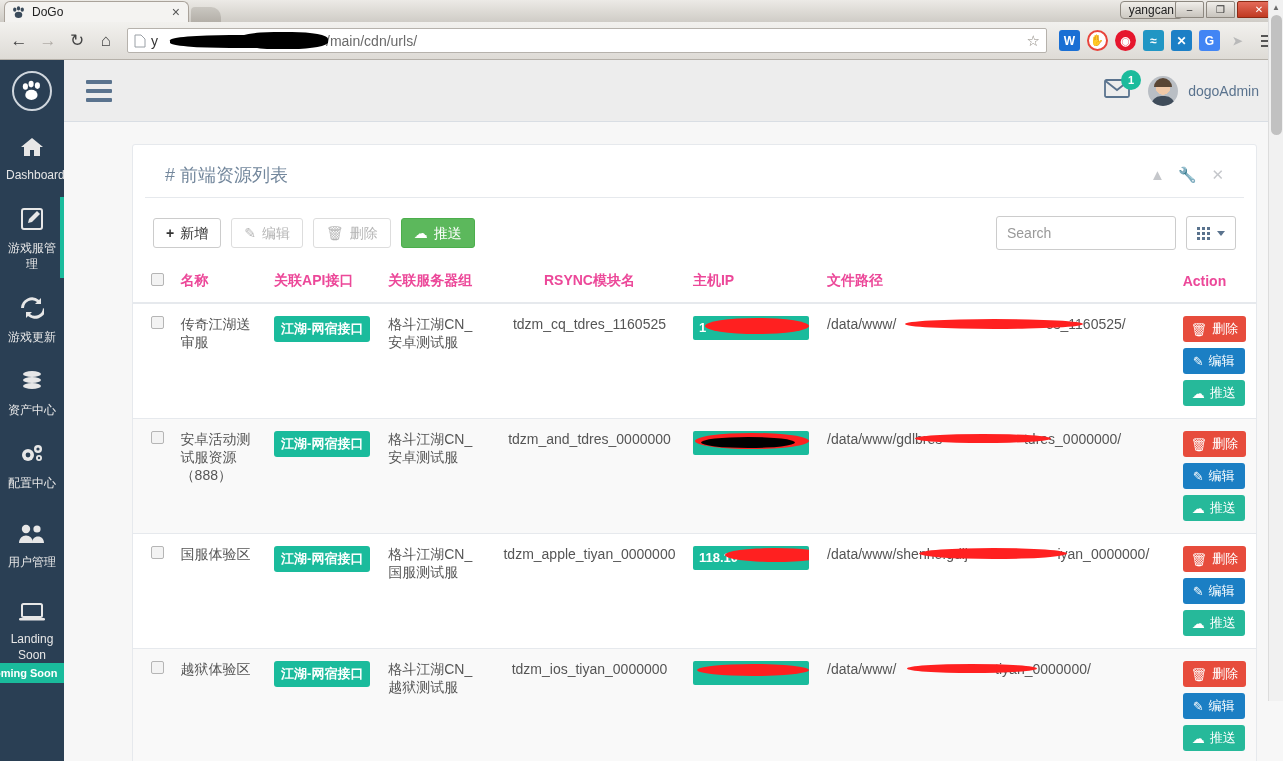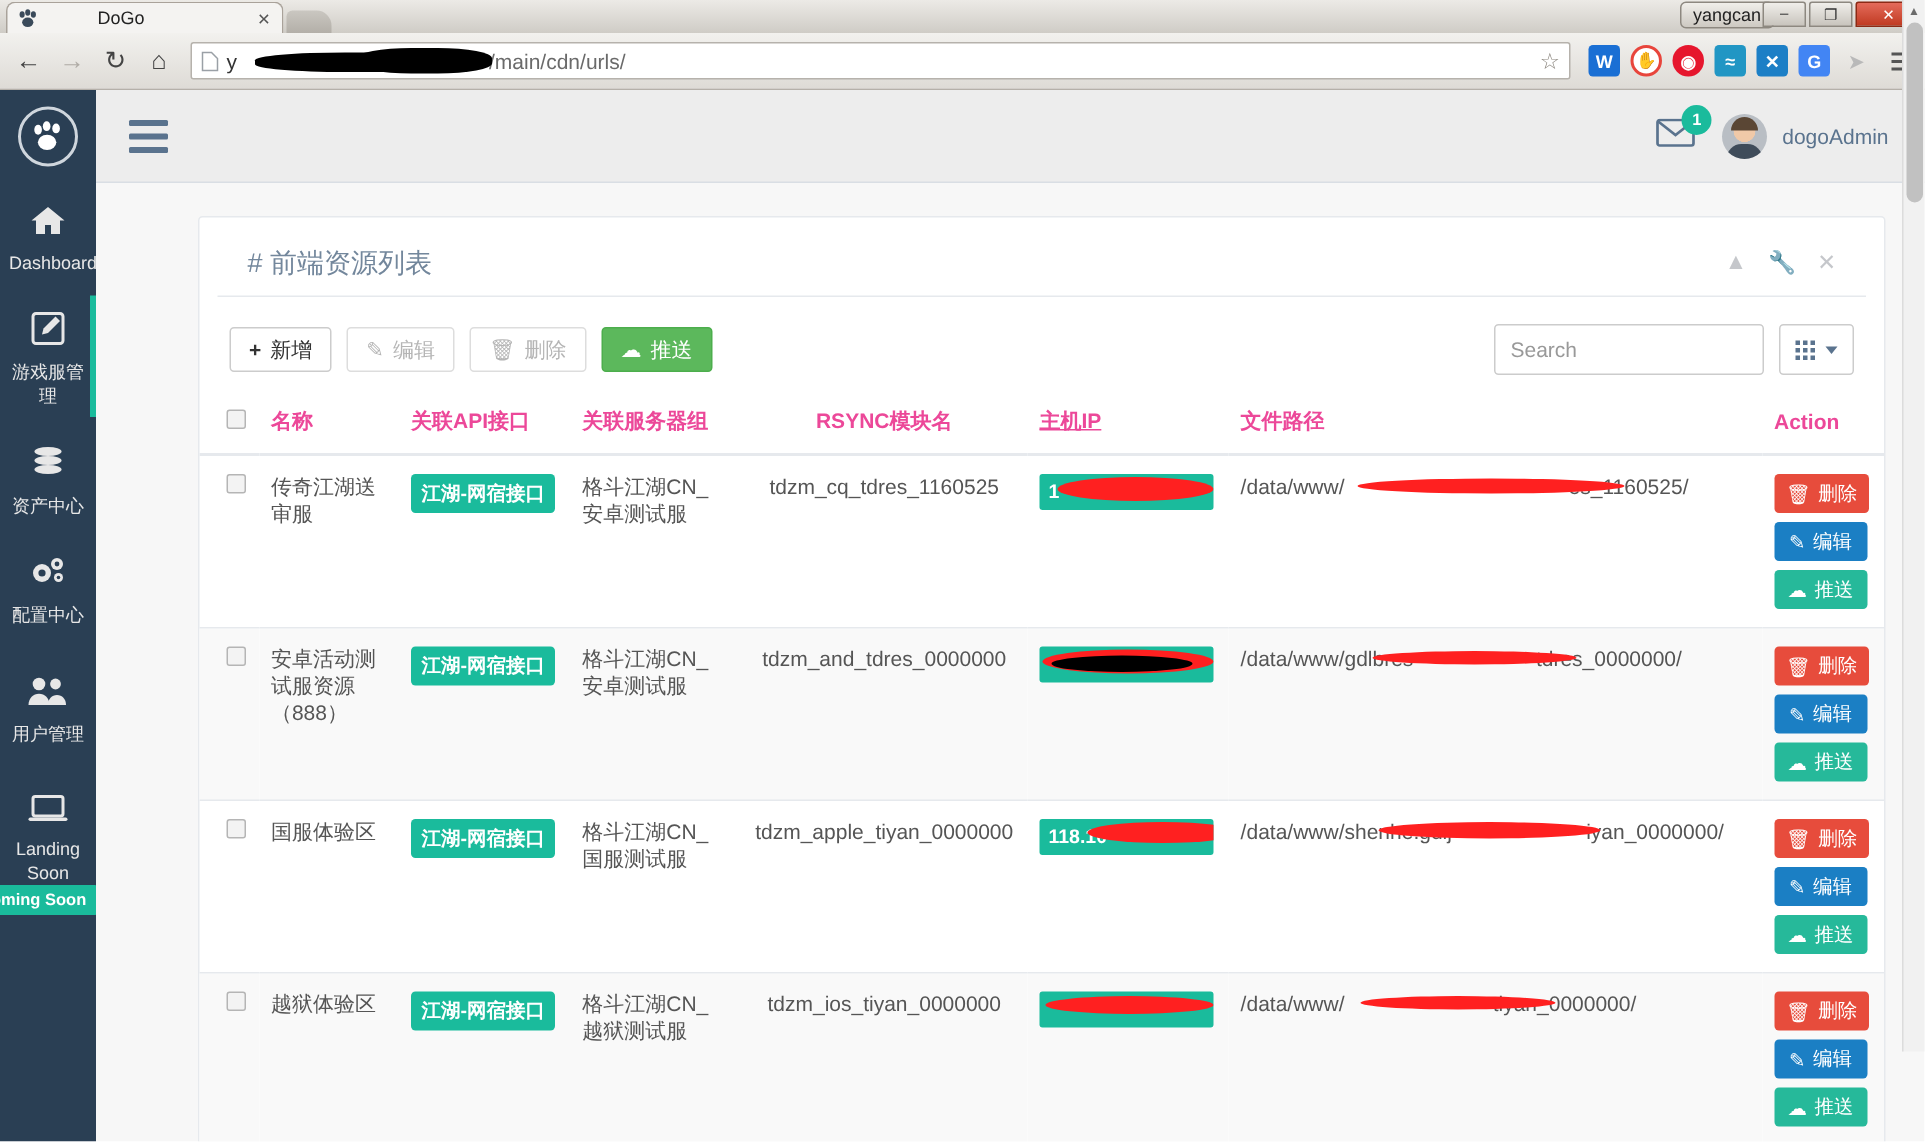--- a/index.html
+++ b/index.html
@@ -16,21 +16,21 @@
     display: flex; align-items: flex-end; position: relative;
   }
   .tab {
     margin-left: 4px; height: 21px; width: 185px;
     background: #f4f3f1; border: 1px solid #a9a29a; border-bottom: none;
     border-radius: 6px 6px 0 0;
     display: flex; align-items: center; padding: 0 6px; gap: 6px;
     font-size: 12px; color: #222;
   }
   .tab-favicon { width: 15px; height: 15px; display:block; }
-  .tab-title { flex: 1; white-space: nowrap; overflow: hidden; margin-left: 33px; }
+  .tab-title { flex: 1; white-space: nowrap; overflow: hidden; }
   .tab-close { font-size: 14px; color: #555; line-height: 1; padding: 0 2px; }
   .tab-new {
     width: 30px; height: 15px; margin-left: 2px;
     background: linear-gradient(#cac7c1, #b3afa8);
     border-radius: 4px 10px 0 0;
   }
   .winbtns { position: absolute; right: 2px; top: 1px; display: flex; gap: 2px; }
   .winbtn {
     width: 29px; height: 17px; border: 1px solid #8d8880;
     border-radius: 2px 2px 0 0;
@@ -180,21 +180,21 @@
     border-bottom: 1px solid #E6E9ED; height: 98px;
   }
   tbody tr:nth-child(even) { background: #f9f9f9; }
   .cb { width: 13px; height: 13px; border:1px solid #b5b5b5; border-radius:2px;
         background:#f3f3f3; display:inline-block; }
   .col-chk { width: 34px; padding-left: 18px; }
   .col-name { width: 92px; }
   .col-api { width: 112px; }
   .col-group { width: 112px; }
   .col-rsync { width: 184px; text-align: center; }
-  .col-ip { width: 130px; text-decoration: underline; }
+  .col-ip { width: 130px; }
   .col-path { width: 350px; }
   .col-action { width: 80px; }
 
   .badge-green {
     display:inline-block; background:#1ABB9C; color:#fff; font-weight:bold;
     font-size: 13px; padding: 4px 7px; border-radius: 3px; white-space: nowrap;
   }
   .ip-badge {
     display:inline-block; background:#1ABB9C; color:#fff; font-weight:bold;
     font-size: 13px; padding: 4px 6px; border-radius: 2px;
@@ -302,20 +302,28 @@
     <div class="nav-item active">
       <span class="nav-icon">
         <svg width="24" height="24" viewBox="0 0 24 24">
             <rect x="2" y="2" width="20" height="20" rx="2" fill="none" stroke="#E7E7E7" stroke-width="2"></rect>
             <path d="M17 4l3 3-8 8-4 1 1-4z" fill="#E7E7E7"></path>
           </svg>
       </span>
       <span class="nav-label">游戏服管理</span>
     </div>
 
+    <div class="nav-item">
+      <span class="nav-icon">
+        <svg width="24" height="24" viewBox="0 0 24 24">
+            <path d="M4 12a8 8 0 0 1 13-6l-2 2h6V2l-2 2A11 11 0 0 0 1 12zM23 12a8 8 0 0 1-13 6l2-2H6v6l2-2a11 11 0 0 0 18-6z" fill="#E7E7E7"></path>
+          </svg>
+      </span>
+      <span class="nav-label">游戏更新</span>
+    </div>
 
     <div class="nav-item">
       <span class="nav-icon">
         <svg width="24" height="24" viewBox="0 0 24 24">
           <ellipse cx="12" cy="5" rx="9" ry="3" fill="#E7E7E7"></ellipse>
           <ellipse cx="12" cy="11" rx="9" ry="3" fill="#E7E7E7"></ellipse>
           <ellipse cx="12" cy="17" rx="9" ry="3" fill="#E7E7E7"></ellipse>
         </svg>
       </span>
       <span class="nav-label">资产中心</span>

